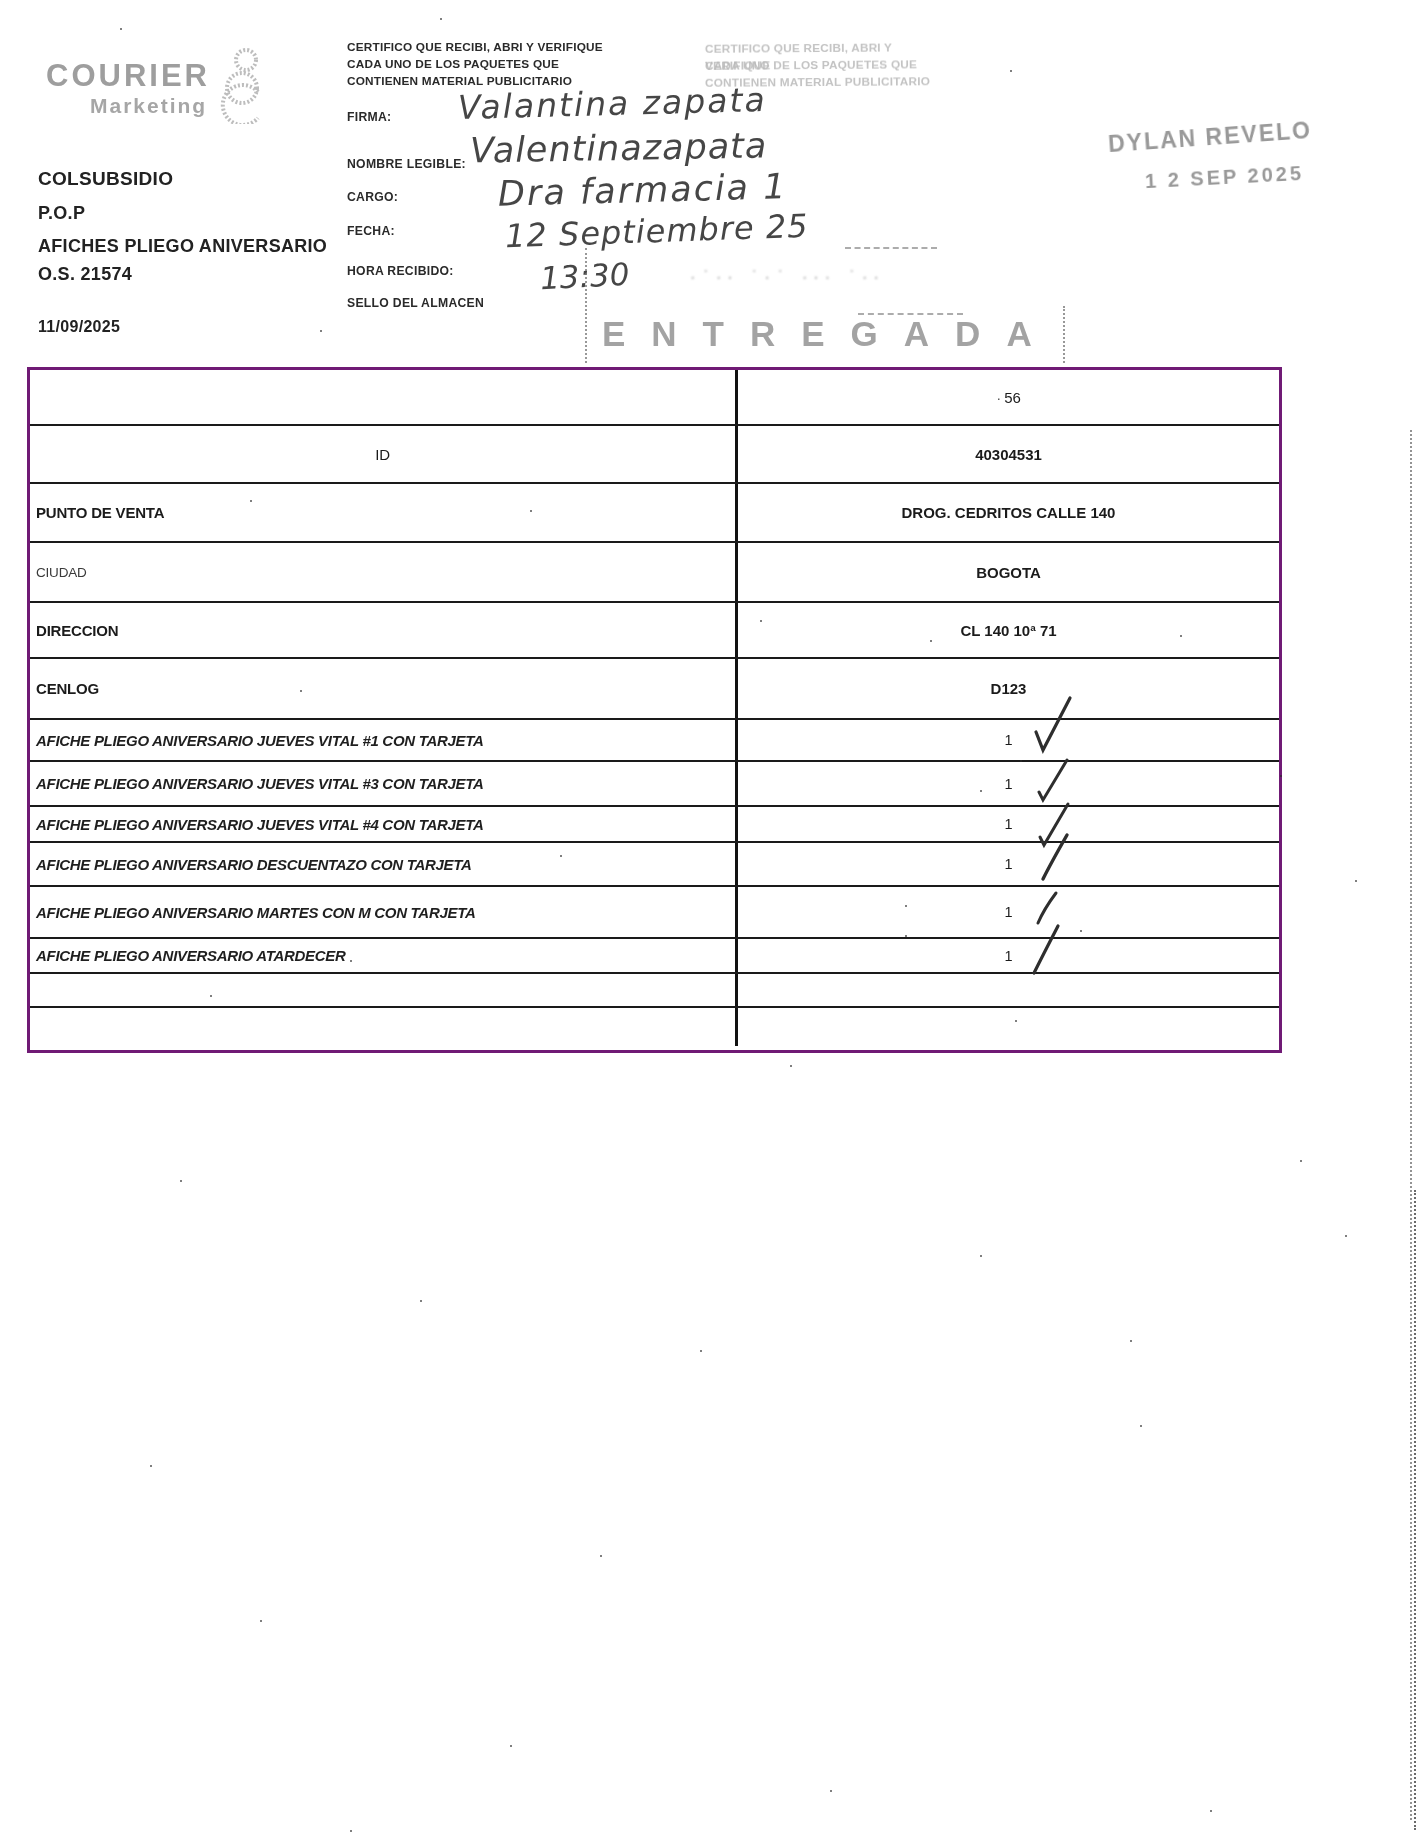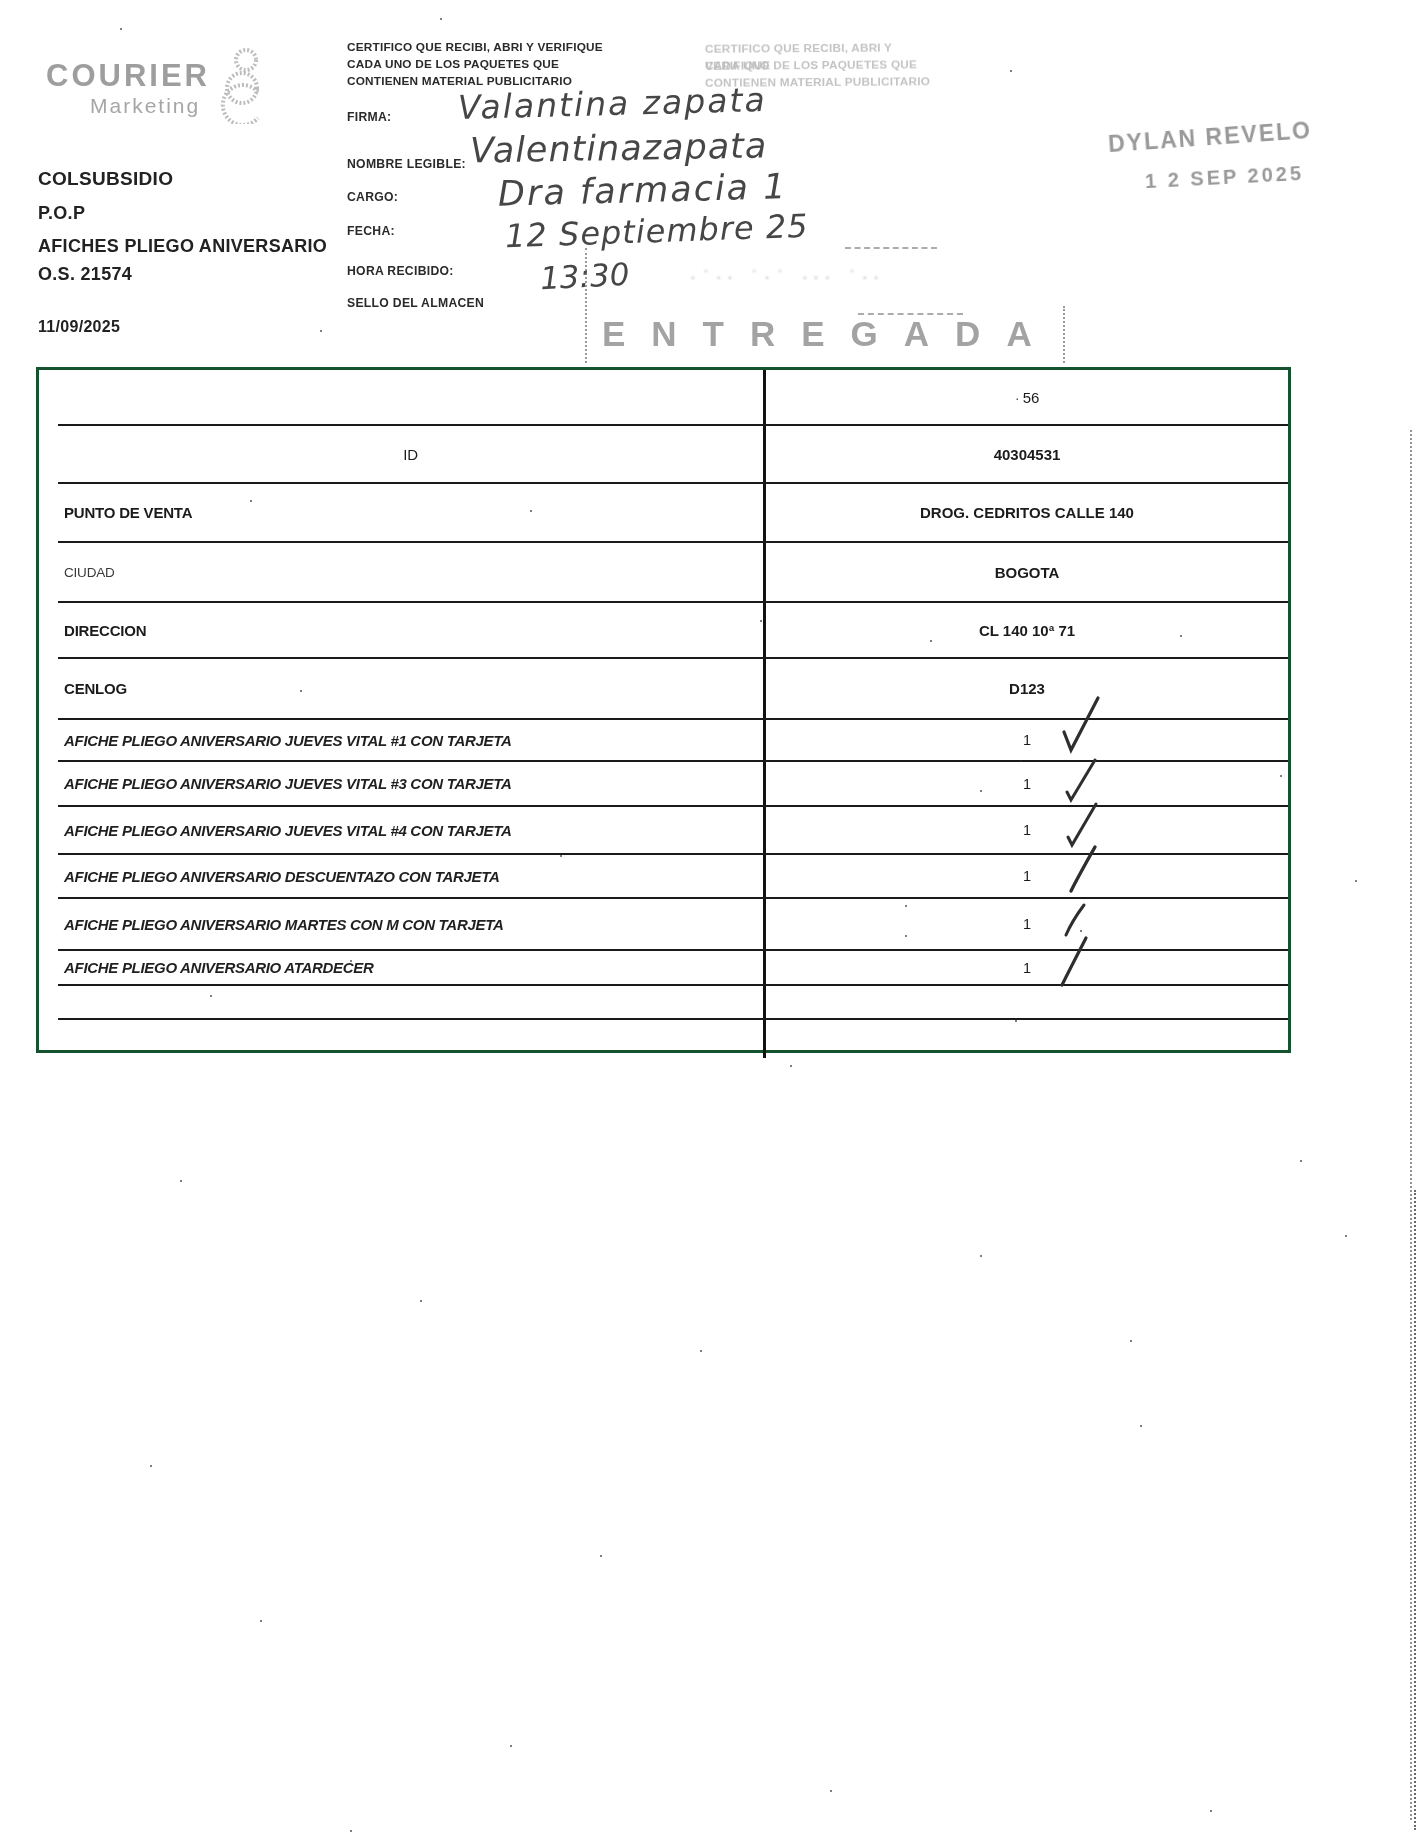--- a/index.html
+++ b/index.html
@@ -8,21 +8,21 @@
   #page {
     position:relative; width:1420px; height:1834px; background:#ffffff;
     overflow:hidden;
   }
   .abs { position:absolute; }
 
   
   .logo-word { left:46px; top:58px; font-size:31px; font-weight:bold;
     color:#9e9e9e; letter-spacing:3px; filter:blur(.5px); }
   .logo-sub { left:90px; top:94px; font-size:21px; color:#a6a6a6;
-    letter-spacing:2px; filter:blur(.5px); }
+    letter-spacing:2px; filter:blur(.5px);font-weight:bold; }
   .logo-icon { left:212px; top:46px; opacity:.65; }
 
   
   .info { left:38px; font-weight:bold; font-size:18px; letter-spacing:.3px; color:#222; }
   .info.l1 { top:168px; font-size:19px; }
   .info.l2 { top:203px; }
   .info.l3 { top:236px; }
   .info.l4 { top:264px; }
   .info.l5 { top:318px; font-size:16px; }
 
@@ -61,22 +61,22 @@
     letter-spacing:26px; color:#8d8d8d; filter:blur(.5px); opacity:.8;
     font-family:"Liberation Sans", sans-serif; }
   .dotline-v { border-left:2px dotted #6d6d6d; opacity:.7; width:0; }
   .dv1 { left:585px; top:248px; height:115px; }
   .dv2 { left:1063px; top:306px; height:57px; }
   .dashline-h { border-top:2px dashed #8a8a8a; opacity:.7; height:0; }
   .dh1 { left:845px; top:247px; width:92px; }
   .dh2 { left:858px; top:313px; width:105px; }
 
   
-  #dtable { left:36px; top:367px; width:1255px; height:686px;
-    border:3px solid #14532d;padding-left:19px; }
+  #dtable { left:27px; top:367px; width:1255px; height:686px;
+    border:3px solid #701a75; }
   .trow { position:relative; display:flex; width:100%;
     border-bottom:2px solid #1a1a1a; }
   .trow:last-child { border-bottom:none; }
   .tleft { width:708px; border-right:3px solid #121212;
     display:flex; align-items:center; padding-left:6px;
     font-size:15px; letter-spacing:-0.2px; }
   .tright { flex:1; display:flex; align-items:center; justify-content:center;
     font-size:15px; position:relative; }
   .tcenter { justify-content:center; padding-left:0; }
   .b { font-weight:bold; }
@@ -190,21 +190,21 @@
     <div class="trow" style="height:45px">
       <div class="tleft itemname">AFICHE PLIEGO ANIVERSARIO JUEVES VITAL #3 CON TARJETA</div>
       <div class="tright qty">
         <span>1</span>
         <svg class="mark" style="left:295px; top:-6px" width="40" height="50" viewBox="0 0 40 50">
           <path d="M6 36 L10 44 L34 4" fill="none" stroke="#2e2e2e" stroke-width="3" stroke-linecap="round"></path>
         </svg>
       </div>
     </div>
 
-    <div class="trow" style="height:48px">
+    <div class="trow" style="height:36px">
       <div class="tleft itemname">AFICHE PLIEGO ANIVERSARIO JUEVES VITAL #4  CON TARJETA</div>
       <div class="tright qty">
         <span>1</span>
         <svg class="mark" style="left:295px; top:-8px" width="40" height="52" viewBox="0 0 40 52">
           <path d="M7 38 L11 46 L35 5" fill="none" stroke="#2e2e2e" stroke-width="3" stroke-linecap="round"></path>
         </svg>
       </div>
     </div>
 
     <div class="trow" style="height:44px">

